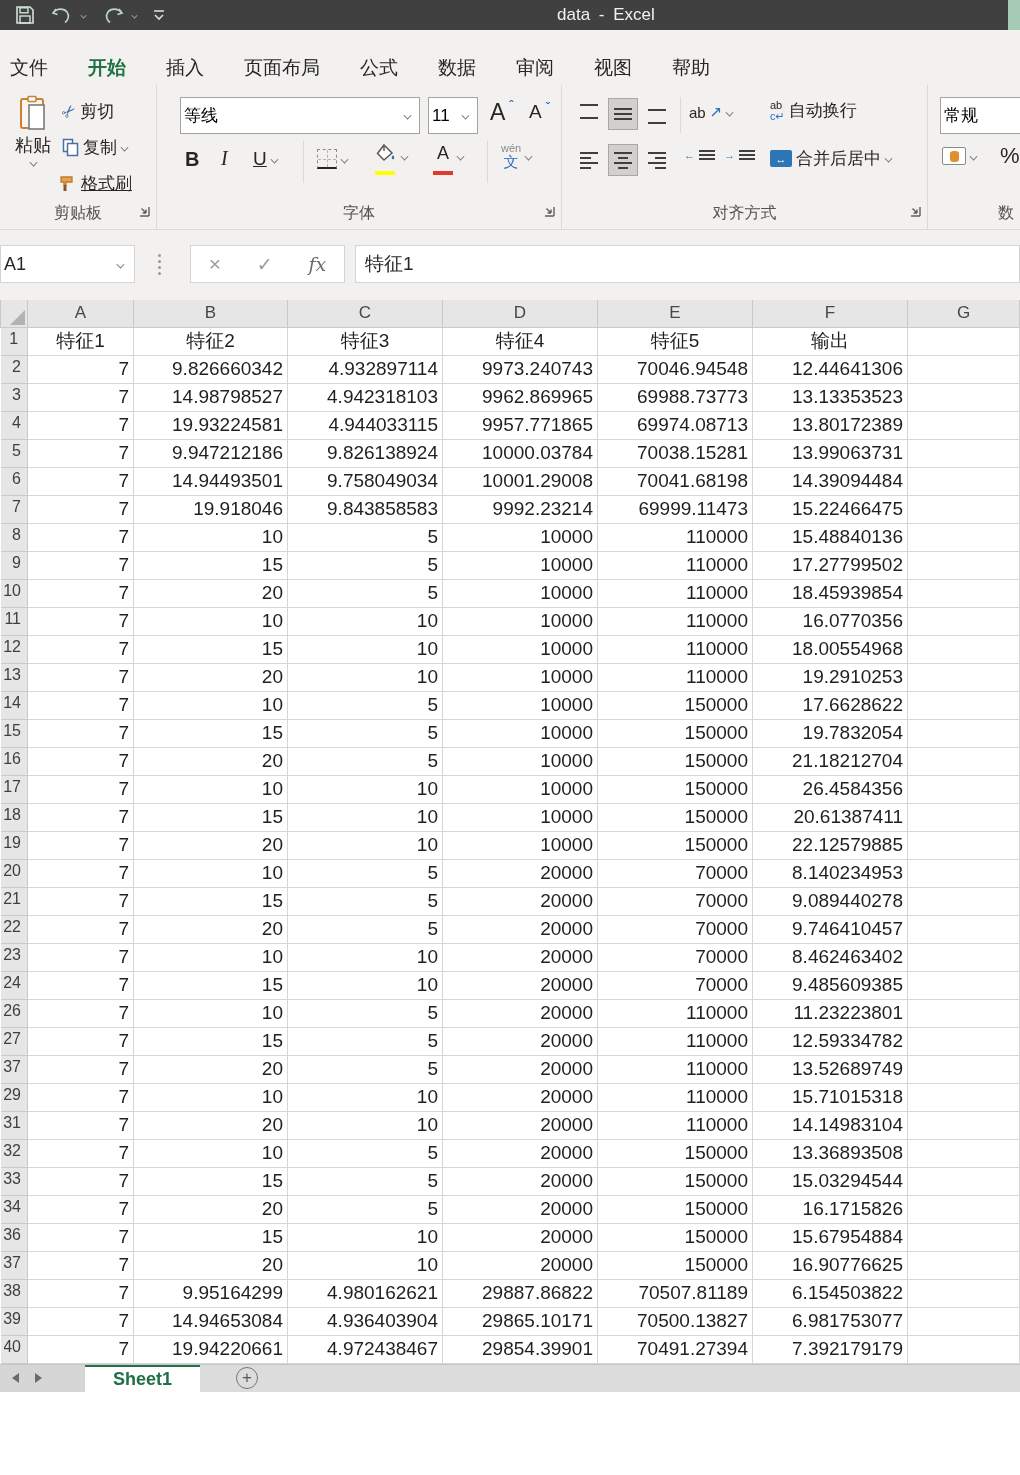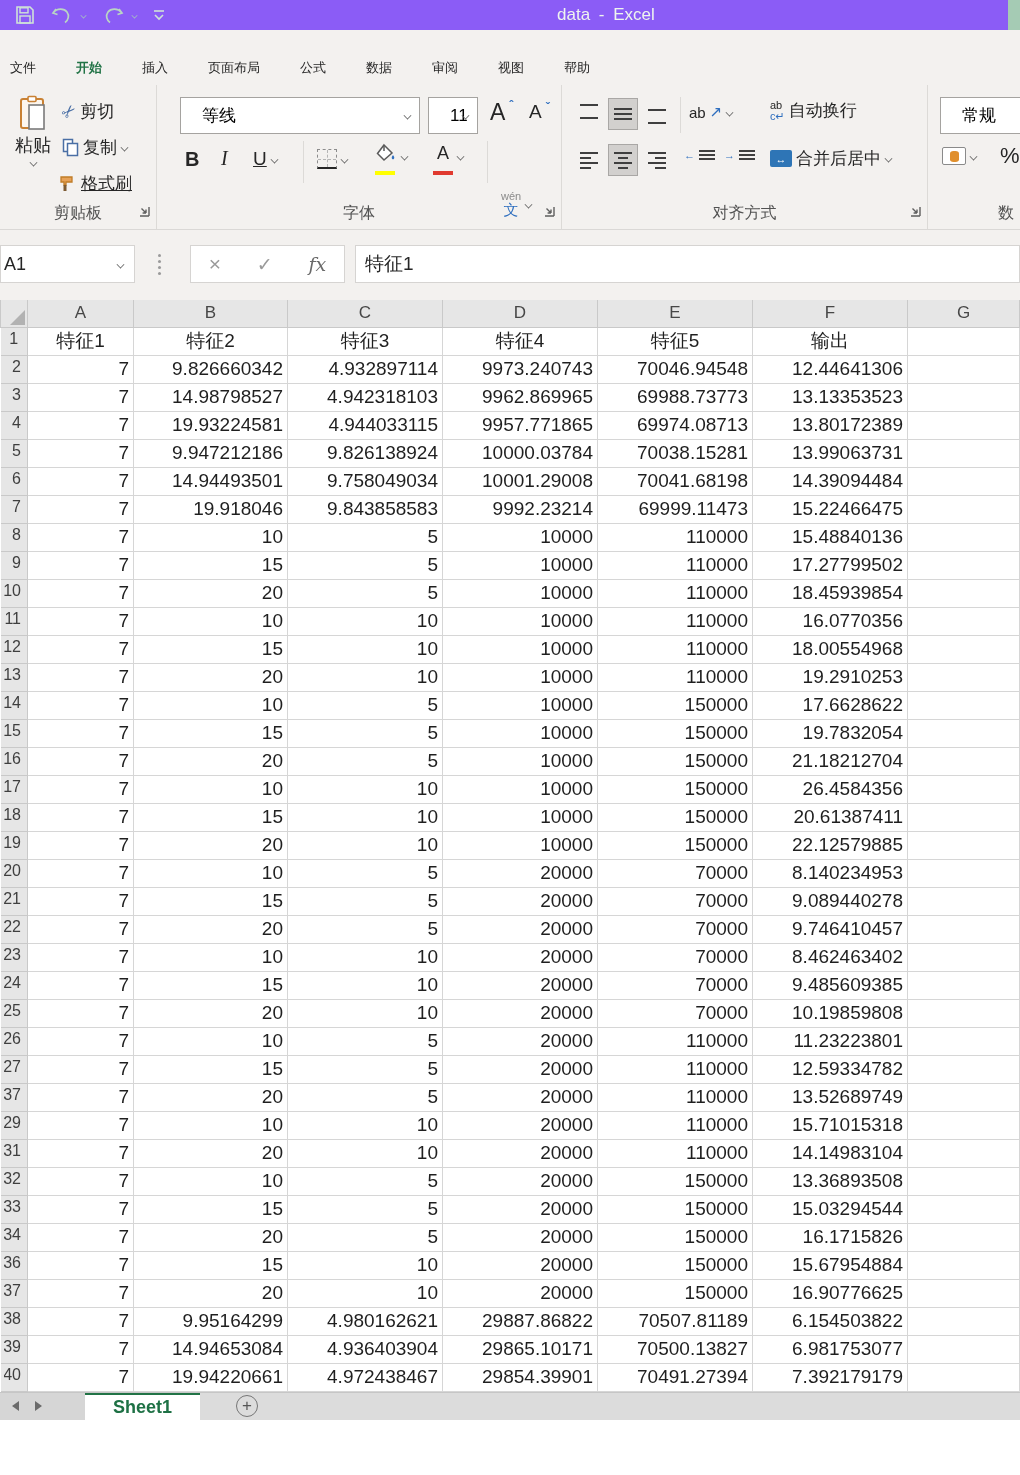--- a/index.html
+++ b/index.html
@@ -1,35 +1,35 @@
 <!DOCTYPE html>
 <html><head>
 <meta charset="utf-8">
 <style>
   * { margin:0; padding:0; box-sizing:border-box; }
   html,body { width:1020px; height:1475px; overflow:hidden; background:#fff;
     font-family:"Liberation Sans","DejaVu Sans",sans-serif; }
   .app { position:relative; width:1020px; height:1475px; }
 
   
-  .titlebar { position:relative; height:30px; background:#8b5cf6; }
+  .titlebar { position:relative; height:30px; background:#404040; }
   .qat { position:absolute; left:0; top:0; height:30px; display:flex; align-items:center; }
   .qat .qbtn { display:flex; align-items:center; margin-left:14px; color:#cfe3d7; }
   .qat svg { display:block; }
   .cv { display:inline-block; width:7px; height:7px; border-right:1.5px solid #5f5f5f;
     border-bottom:1.5px solid #5f5f5f; transform:rotate(45deg) scale(.8); }
   .qat .cv { border-color:#a9cdb8; margin-left:6px; transform:rotate(45deg) scale(.6); }
   .win-title { position:absolute; left:557px; top:0; line-height:30px; color:#eef4ef;
     font-size:17px; word-spacing:4px; }
   .avatar-sliver { position:absolute; right:0; top:0; width:12px; height:30px; background:#a5cbb4; }
 
   
   .menubar { height:55px; background:#f3f1ef; display:flex; gap:40px; padding-left:10px;
     align-items:center; }
-  .mtab { position:relative; font-size:13px; color:#262626; height:100%; display:flex;
+  .mtab { position:relative; font-size:19px; color:#262626; height:100%; display:flex;
     align-items:center; cursor:default;margin-top:20px; }
   .mtab.active { font-weight:bold; color:#217346; }
   .mtab.active::after { content:""; position:absolute; left:50%; transform:translateX(-50%);
     bottom:3px; width:44px; height:4px; background:#217346; }
 
   
   .ribbon { position:relative; height:145px; background:#f3f1ef; border-bottom:1px solid #dad8d6; }
   .rgroup { position:absolute; top:0; height:144px; border-right:1px solid #dcdad7; }
   .g-clip   { left:0;   width:157px; }
   .g-font   { left:157px; width:405px; }
@@ -43,21 +43,21 @@
   .rbtn { position:absolute; display:flex; align-items:center; gap:4px; color:#262626;
     font-size:17px; }
   .sep-v { position:absolute; width:1px; background:#dcdad7; }
 
   
   .paste-btn { left:10px; top:10px; width:46px; height:112px; flex-direction:column; gap:2px;
     justify-content:flex-start; text-align:center; }
   .paste-btn .lbl { font-size:18px; }
   
   .combo { position:absolute; background:#fff; border:1px solid #a5a3a0; display:flex;
-    align-items:center; font-size:17px; padding-left:21px; }
+    align-items:center; font-size:17px; padding-left:3px; }
   .combo .cv { position:absolute; right:8px; }
   .fontsel { left:23px; top:12px; width:240px; height:37px; }
   .sizesel { left:271px; top:12px; width:50px; height:37px; }
   .grow-btn { font-size:23px; font-weight:500; }
   .shrink-btn { font-size:19px; font-weight:500; }
   .caret-b { color:#2f6fbf; font-size:12px; font-weight:bold; }
   .bold-b { font-weight:bold; font-size:20px; }
   .ital-b { font-style:italic; font-family:"Liberation Serif",serif; font-size:20px; }
   .und-b { text-decoration:underline; font-size:19px; }
   .color-bar { position:absolute; left:0; bottom:-6px; width:20px; height:4px; }
@@ -270,21 +270,21 @@
         <span class="cv"></span>
       </div>
       <div class="rbtn" style="left:276px; top:58px;">
         <span style="position:relative; width:20px; height:26px; text-align:center;">
           <span style="font-size:18px; font-weight:500;">A</span>
           <span class="color-bar" style="background:#e03a2f;"></span>
         </span>
         <span class="cv"></span>
       </div>
       <div class="sep-v" style="left:330px; top:56px; height:42px;"></div>
-      <div class="rbtn" style="left:344px; top:58px;margin-top:48px;">
+      <div class="rbtn" style="left:344px; top:58px;">
         <span class="wen-ic">
           <span class="py">wén</span>
           <span class="zi">文</span>
         </span>
         <span class="cv"></span>
       </div>
       <div class="glabel">字体</div>
       <span class="launcher">
         <svg width="13" height="13" viewBox="0 0 13 13">
           <path d="M2 11 H11 M11 2 V11" stroke="#5f5f5f" stroke-width="1.4" fill="none"></path>
@@ -659,30 +659,20 @@
           <td class="rh"><span>24</span></td>
           <td>7</td>
           <td>15</td>
           <td>10</td>
           <td>20000</td>
           <td>70000</td>
           <td>9.485609385</td>
           <td></td>
         </tr>
         <tr>
-          <td class="rh"><span>25</span></td>
-          <td>7</td>
-          <td>20</td>
-          <td>10</td>
-          <td>20000</td>
-          <td>70000</td>
-          <td>10.19859808</td>
-          <td></td>
-        </tr>
-        <tr>
           <td class="rh"><span>26</span></td>
           <td>7</td>
           <td>10</td>
           <td>5</td>
           <td>20000</td>
           <td>110000</td>
           <td>11.23223801</td>
           <td></td>
         </tr>
         <tr>

